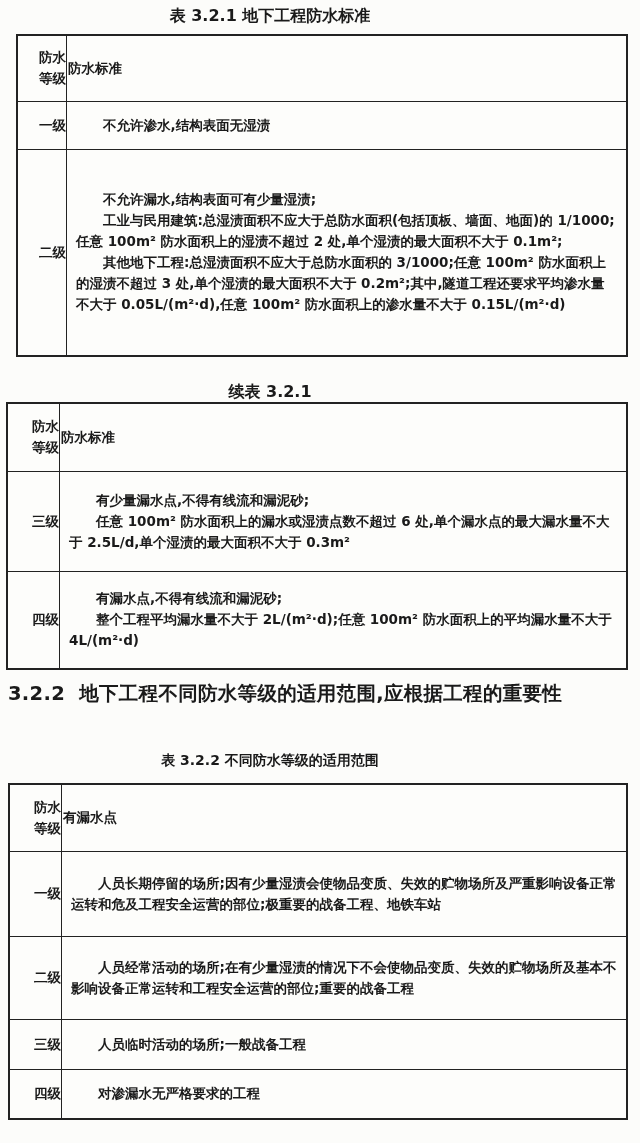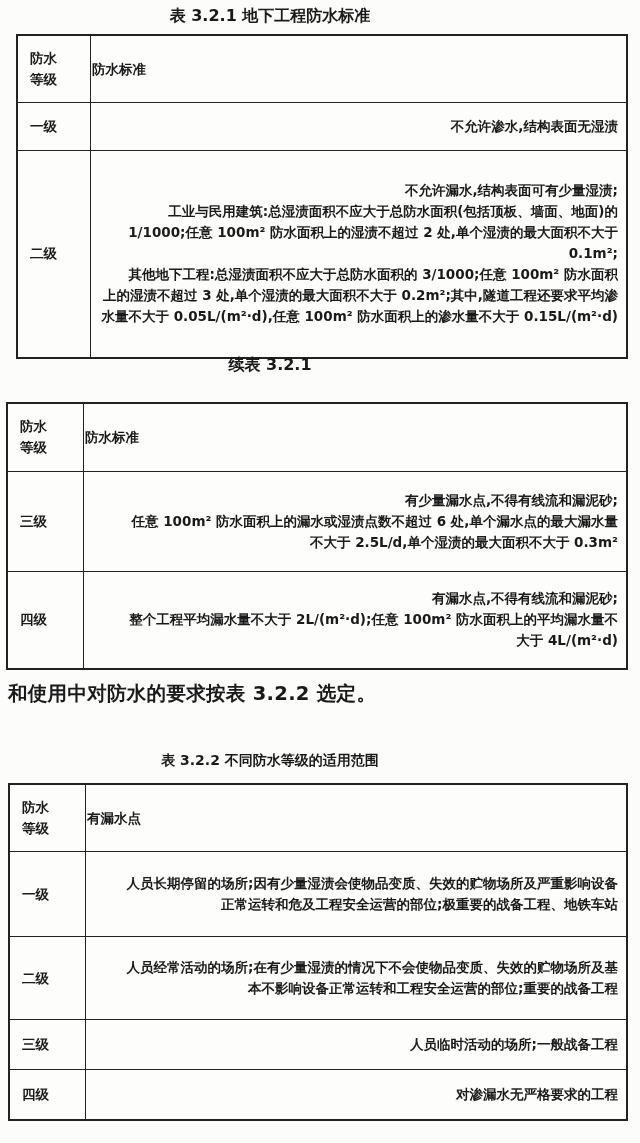--- a/index.html
+++ b/index.html
@@ -1,22 +1,22 @@
 <!DOCTYPE html>
 <html><head>
 <meta charset="utf-8">
 <style>
   html,body{margin:0;padding:0;}
   body{width:640px;height:1143px;background:#fcfcfa;position:relative;overflow:hidden;
        font-family:"DejaVu Sans","Liberation Sans",sans-serif;color:#1a1a1a;}
   .caption{position:absolute;left:0;width:540px;text-align:center;font-weight:bold;font-size:16px;}
   table{position:absolute;border-collapse:collapse;background:#fdfdfb;}
-  td{border:1.5px solid #222;vertical-align:middle;font-size:13.5px;font-weight:bold;line-height:21px;text-align:right;}
+  td{border:1.5px solid #222;vertical-align:middle;font-size:13.5px;font-weight:bold;line-height:21px;}
   table{border:2px solid #222;}
-  td.grade{text-align:left;padding:12px;}
+  td.grade{text-align:right;padding:0;}
   td.hdr{text-align:left;}
   td.body{padding:4px 8px 4px 9px;}
   .line{display:block;}
   .indent{text-indent:2em;}
   .para{position:absolute;left:8px;width:625px;font-size:19.5px;font-weight:bold;line-height:35px;letter-spacing:0.3px;}
 </style>
 </head>
 <body>
 
 <div class="caption" style="top:6px;">表 3.2.1   地下工程防水标准</div>
@@ -37,21 +37,21 @@
     <td class="grade">二级</td>
     <td class="body">
       <span class="line indent">不允许漏水,结构表面可有少量湿渍;</span>
       <span class="line indent">工业与民用建筑:总湿渍面积不应大于总防水面积(包括顶板、墙面、地面)的 1/1000;任意 100m² 防水面积上的湿渍不超过 2 处,单个湿渍的最大面积不大于 0.1m²;</span>
       <span class="line indent">其他地下工程:总湿渍面积不应大于总防水面积的 3/1000;任意 100m² 防水面积上的湿渍不超过 3 处,单个湿渍的最大面积不大于 0.2m²;其中,隧道工程还要求平均渗水量不大于 0.05L/(m²·d),任意 100m² 防水面积上的渗水量不大于 0.15L/(m²·d)</span>
     </td>
   </tr>
 </tbody>
   </table>
 
-<div class="caption" style="top:355px;">续表 3.2.1</div>
+<div class="caption" style="top:382px;">续表 3.2.1</div>
 <table style="left:6px;top:402px;width:622px;">
   <tbody>
       <tr style="height:68px;">
     <td class="grade" style="width:51px;">
       <span class="line">防水</span>
       <span class="line">等级</span>
     </td>
     <td class="hdr">防水标准</td>
   </tr>
   <tr style="height:100px;">
@@ -65,21 +65,21 @@
     <td class="grade">四级</td>
     <td class="body">
       <span class="line indent">有漏水点,不得有线流和漏泥砂;</span>
       <span class="line indent">整个工程平均漏水量不大于 2L/(m²·d);任意 100m² 防水面积上的平均漏水量不大于 4L/(m²·d)</span>
     </td>
   </tr>
 </tbody>
   </table>
 
 <div class="para" style="top:676px;">
-  <span class="line">和使用中对防水的要求按表 3.2.2 选定。</span>
+  <span class="line" style="white-space:pre;">3.2.2  地下工程不同防水等级的适用范围,应根据工程的重要性</span>
 </div>
 
 <div class="caption" style="top:752px;font-size:14px;">表 3.2.2   不同防水等级的适用范围</div>
 <table style="left:8px;top:783px;width:620px;">
   <tbody>
       <tr style="height:67px;">
     <td class="grade" style="width:51px;">
       <span class="line">防水</span>
       <span class="line">等级</span>
     </td>

